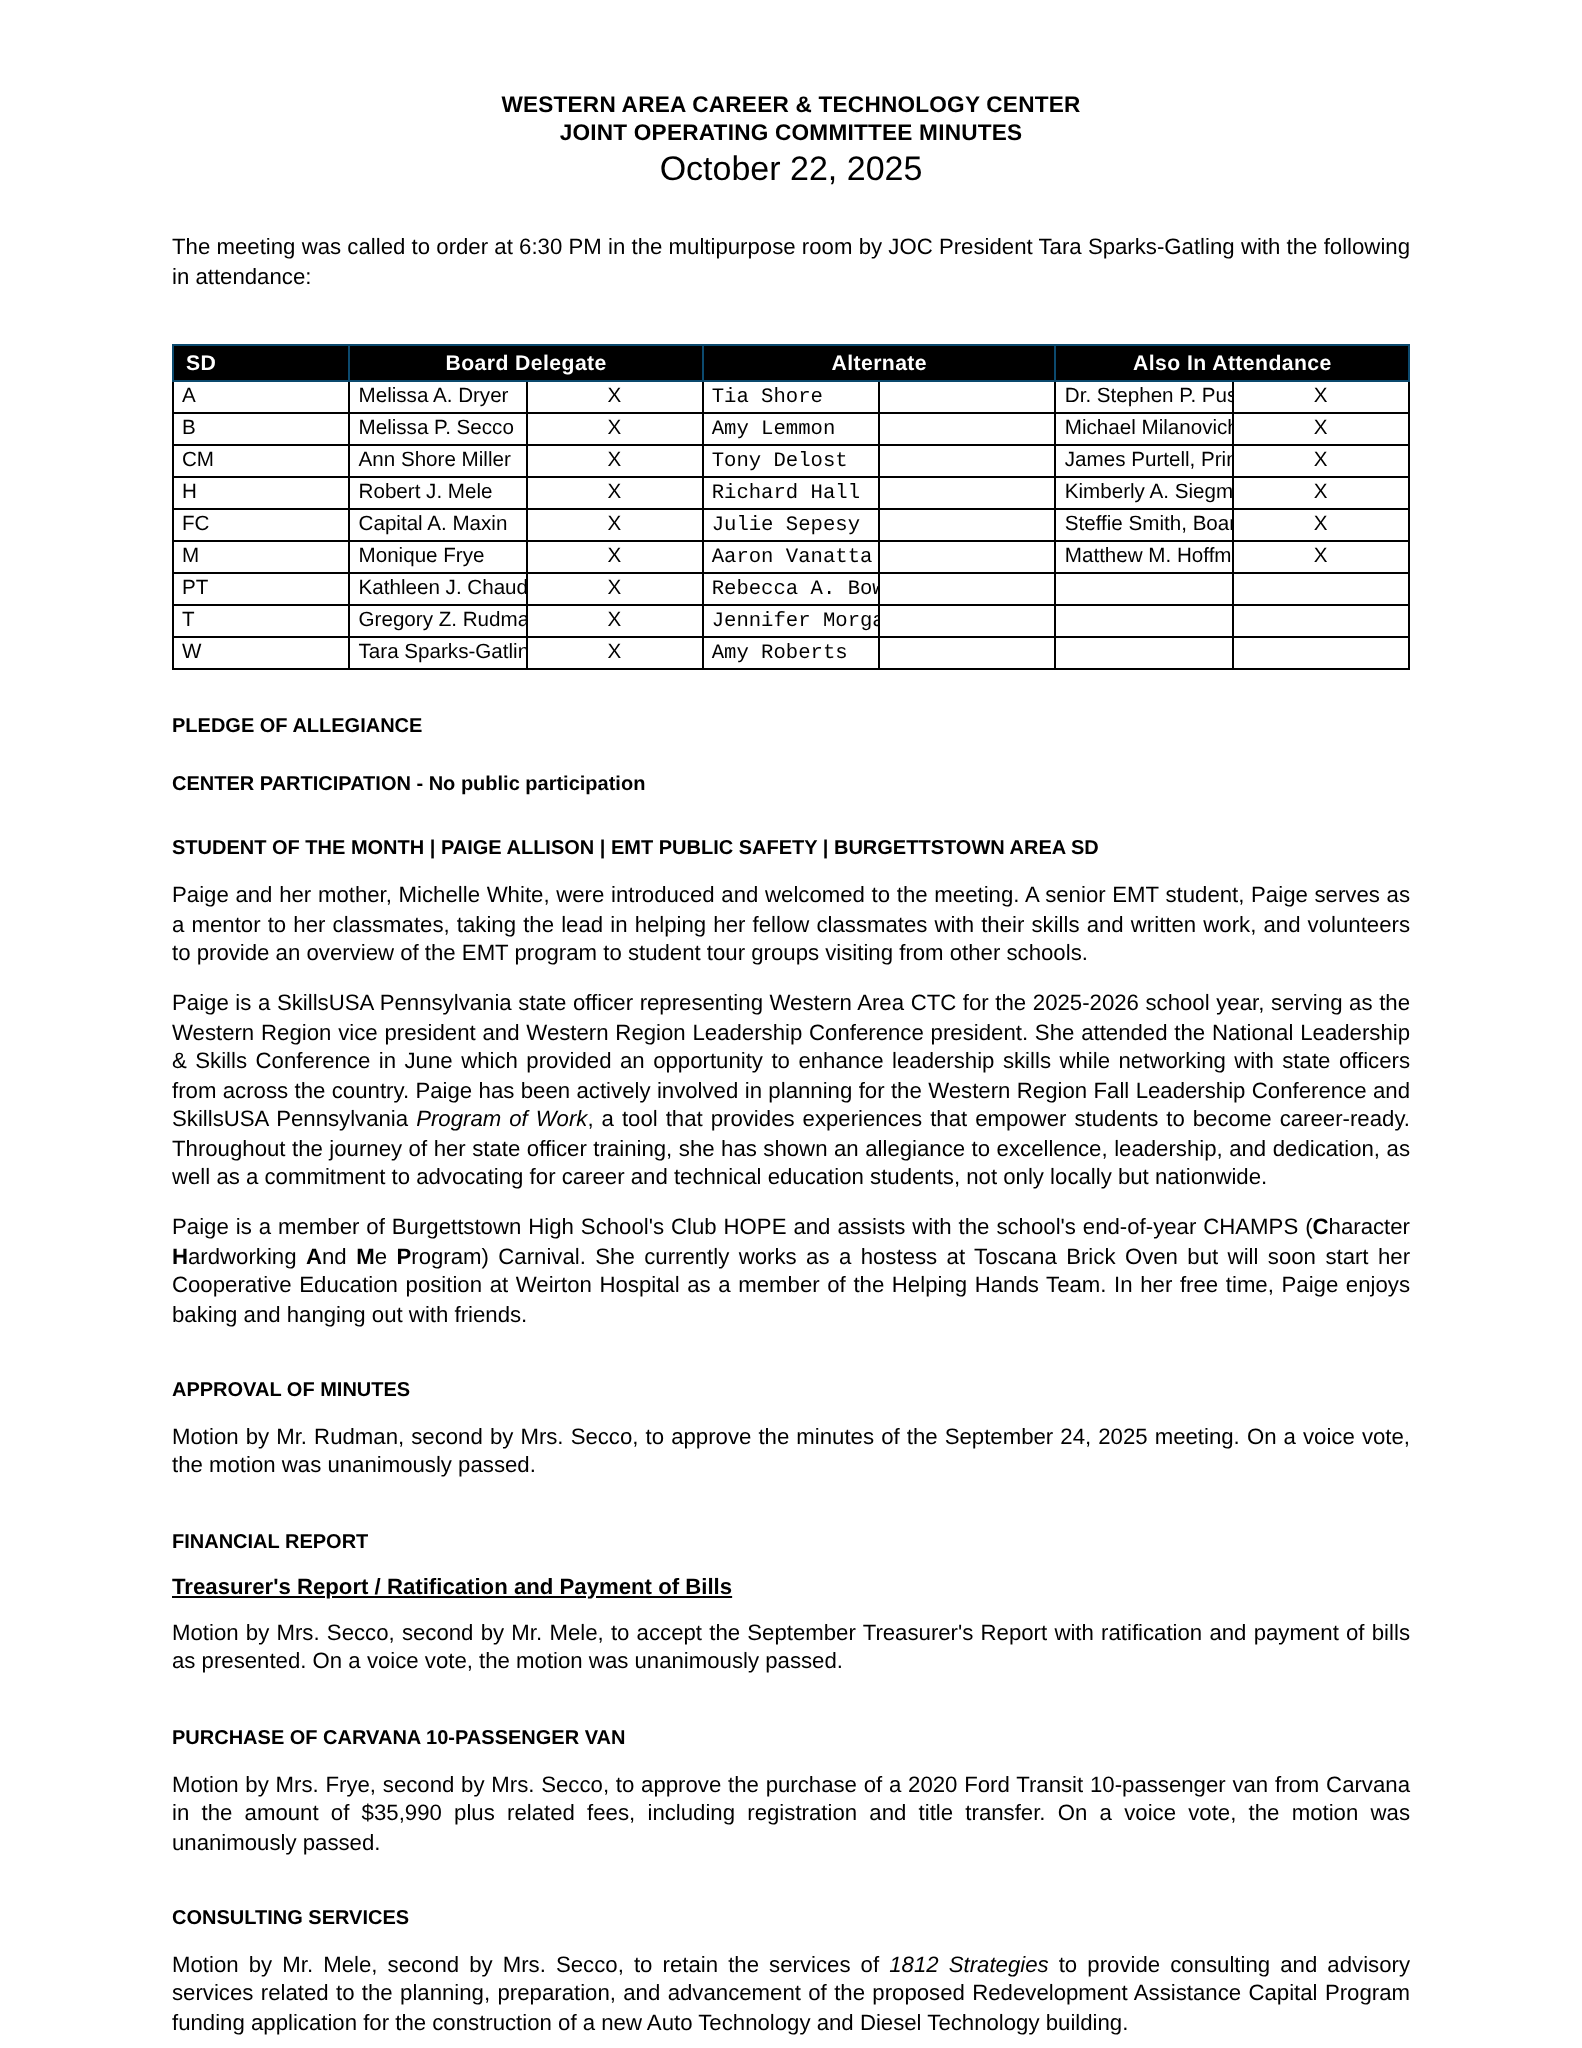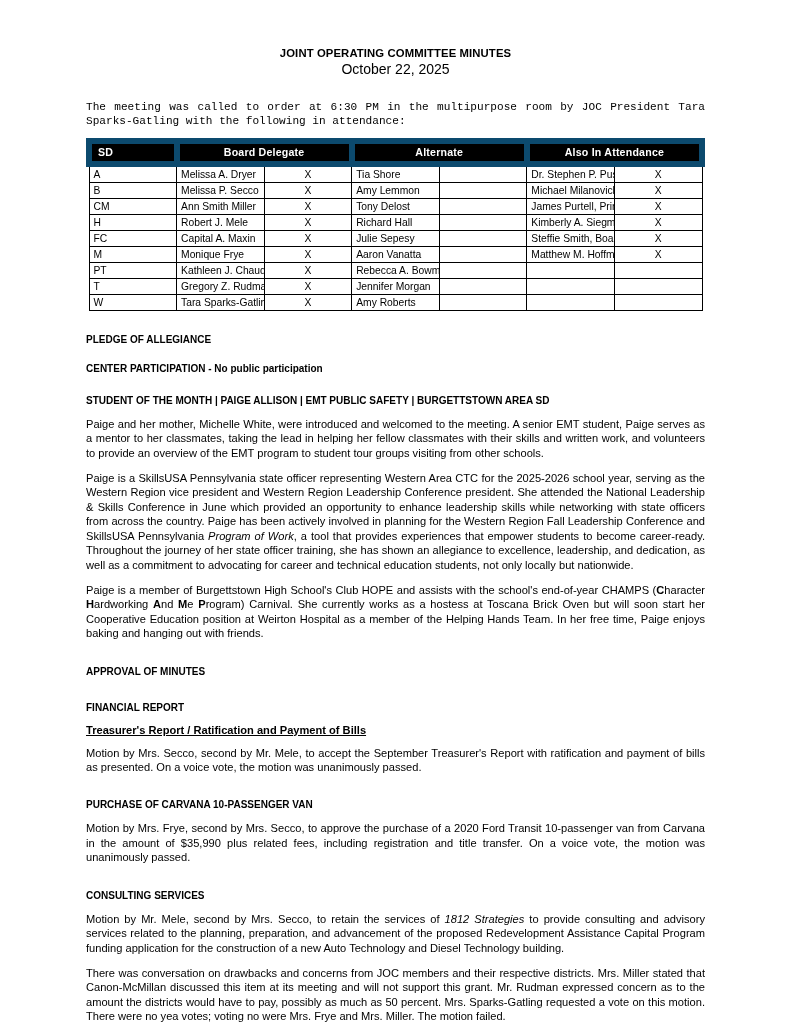--- a/index.html
+++ b/index.html
@@ -31,33 +31,33 @@
     margin: 0 0 22px 0;
   }
   .doc-header .org,
   .doc-header .subtitle {
     font-size: 11.3px;
     font-weight: bold;
     letter-spacing: 0.01em;
     white-space: nowrap;
   }
   .doc-header .date {
-    font-size: 14px;
+    font-size: 17px;
     font-weight: normal;
     margin-top: 0px;
   }
 
   
   p.body {
     font-size: 11.1px;
     line-height: 1.30;
     text-align: justify;
     margin: 0 0 11px 0;
   }
-  p.body.lead { margin-bottom: 9px; font-family: Liberation Mono, monospace; }
+  p.body.lead { margin-bottom: 26px; }
 
   .section-head {
     font-size: 10px;
     font-weight: bold;
     margin: 0 0 10px 0;
     line-height: 1.3;
   }
   .section-head .normal { font-weight: bold; }
 
   .sub-head {
@@ -82,50 +82,51 @@
     table-layout: fixed;
     margin: 0 0 0 0;
     font-size: 10.3px;
   }
   table.attendance th {
     background: #000000;
     color: #ffffff;
     font-weight: bold;
     font-size: 10.6px;
     padding: 2px 3px;
-    border: 6px solid #0c4a6e;
+    border: 1px solid #0c4a6e;
     text-align: center;
     letter-spacing: 0.02em;
     height: 13px;
   }
   table.attendance th.th-sd { text-align: left; padding-left: 6px; }
   table.attendance td {
     border: 1px solid #000000;
     padding: 1px 4px;
     height: 13px;
     vertical-align: middle;
     background: #ffffff;
     font-size: 10.3px;
     white-space: nowrap;
     overflow: hidden;
   }
   td.c-sd       { width: 26px;  text-align: left;   padding-left: 5px; }
   td.c-delegate { width: 147px; text-align: left;   padding-left: 8px; }
   td.c-x1       { width: 19px;  text-align: center; }
-  td.c-alt      { width: 159px; text-align: left;   padding-left: 6px; }
+  td.c-alt      { width: 159px; text-align: left;   padding-left: 6px; font-family: Liberation Mono, monospace; }
   td.c-gap      { width: 19px;  }
   td.c-also     { width: 226px; text-align: left;   padding-left: 5px; }
   td.c-x2       { width: 23px;  text-align: center; }
 </style>
 </head>
 <body>
 
 <div class="page">
 
   <div class="doc-header">
+    <div class="org">WESTERN AREA CAREER &amp; TECHNOLOGY CENTER</div>
     <div class="subtitle">JOINT OPERATING COMMITTEE MINUTES</div>
     <div class="date">October 22, 2025</div>
   </div>
 
   <p class="body lead">The meeting was called to order at 6:30 PM in the multipurpose room by JOC President Tara Sparks-Gatling with the following in attendance:</p>
 
   <table class="attendance">
     <thead>
       <tr>
         <th class="th-sd">SD</th>
@@ -148,21 +149,21 @@
         <td class="c-sd">B</td>
         <td class="c-delegate">Melissa P. Secco</td>
         <td class="c-x1">X</td>
         <td class="c-alt">Amy Lemmon</td>
         <td class="c-gap"></td>
         <td class="c-also">Michael Milanovich, Executive Director</td>
         <td class="c-x2">X</td>
       </tr>
       <tr>
         <td class="c-sd">CM</td>
-        <td class="c-delegate">Ann Smith Miller</td>
+        <td class="c-delegate">Ann Shore Miller</td>
         <td class="c-x1">X</td>
         <td class="c-alt">Tony Delost</td>
         <td class="c-gap"></td>
         <td class="c-also">James Purtell, Principal</td>
         <td class="c-x2">X</td>
       </tr>
       <tr>
         <td class="c-sd">H</td>
         <td class="c-delegate">Robert J. Mele</td>
         <td class="c-x1">X</td>
@@ -233,20 +234,21 @@
 
   <p class="body">Paige and her mother, Michelle White, were introduced and welcomed to the meeting.  A senior EMT student, Paige serves as a mentor to her classmates, taking the lead in helping her fellow classmates with their skills and written work, and volunteers to provide an overview of the EMT program to student tour groups visiting from other schools.</p>
 
   <p class="body"><span>Paige is a SkillsUSA Pennsylvania state officer representing Western Area CTC for the 2025-2026 school year, serving as the Western Region vice president and Western Region Leadership Conference president. She attended the National Leadership &amp; Skills Conference in June which provided an opportunity to enhance leadership skills while networking with state officers from across the country.   Paige has been actively involved in planning for the Western Region Fall Leadership Conference and SkillsUSA Pennsylvania </span><i>Program of Work</i><span>, a tool that provides experiences that empower students to become career-ready. Throughout the journey of her state officer training, she has shown an allegiance to excellence, leadership, and dedication, as well as a commitment to advocating for career and technical education students, not only locally but nationwide.</span></p>
 
   <p class="body"><span>Paige is a member of Burgettstown High School's Club HOPE and assists with the school's end-of-year CHAMPS (</span><b>C</b><span>haracter </span><b>H</b><span>ardworking </span><b>A</b><span>nd </span><b>M</b><span>e </span><b>P</b><span>rogram</span><span>) Carnival. She currently works as a hostess at Toscana Brick Oven but will soon start her Cooperative Education position at Weirton Hospital as a member of the Helping Hands Team.  In her free time, Paige enjoys baking and hanging out with friends.</span></p>
 
   <div class="sp-13"></div>
 
   <div class="section-head">APPROVAL OF MINUTES</div>
+  <p class="body">Motion by Mr. Rudman, second by Mrs. Secco, to approve the minutes of the September 24, 2025 meeting. On a voice vote, the motion was unanimously passed.</p>
 
   <div class="sp-13"></div>
 
   <div class="section-head">FINANCIAL REPORT</div>
   <div class="sub-head">Treasurer's Report / Ratification and Payment of Bills</div>
   <p class="body">Motion by Mrs. Secco, second by Mr. Mele, to accept the September Treasurer's Report with ratification and payment of bills as presented.  On a voice vote, the motion was unanimously passed.</p>
 
   <div class="sp-13"></div>
 
   <div class="section-head">PURCHASE OF CARVANA 10-PASSENGER VAN</div>

